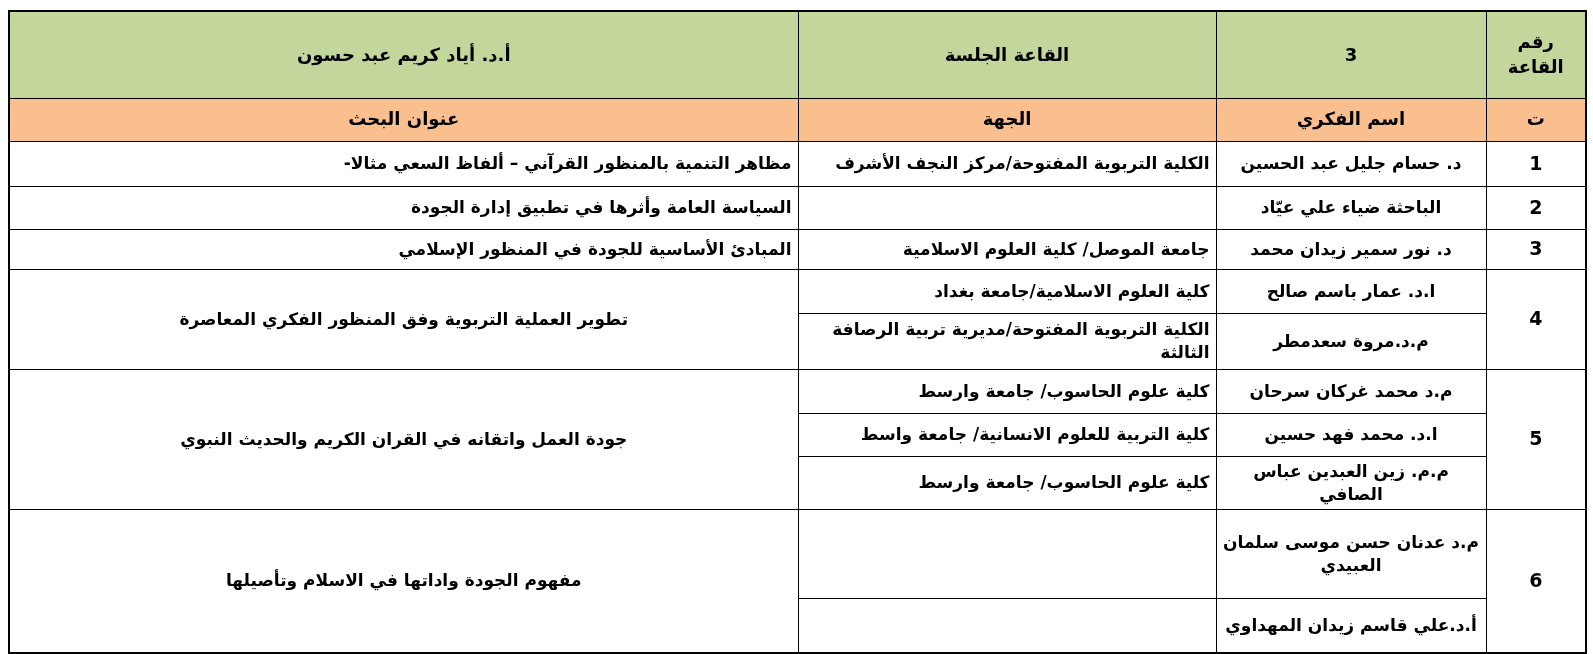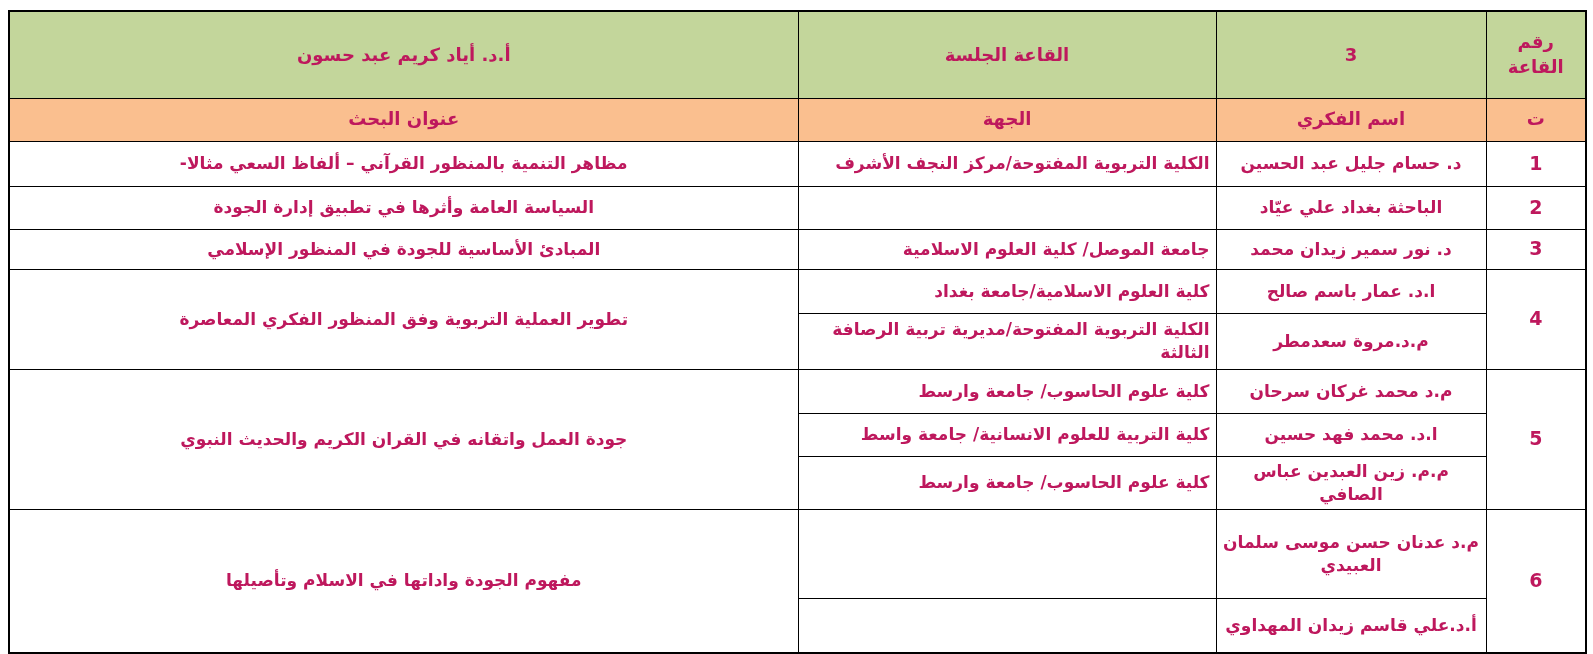--- a/index.html
+++ b/index.html
@@ -1,38 +1,38 @@
 <!DOCTYPE html>
 <html lang="ar"><head>
 <meta charset="utf-8">
 <style>
   html,body { margin:0; padding:0; background:#ffffff; }
   .page {
     position:relative; width:1336px; height:654px; background:#ffffff;
-    font-family:"DejaVu Sans", sans-serif; color:#be185d;text-decoration:underline;
+    font-family:"DejaVu Sans", sans-serif; color:#000000;text-decoration:underline;
   }
   table.session {
     position:absolute; left:8px; top:10px; width:1577px;
     border-collapse:collapse; table-layout:fixed;
     border:2.5px solid #000;
   }
   td {
     border:1.5px solid #000;
     padding:2px 6px;
     vertical-align:middle;
     font-weight:bold;
     font-size:17px;
     text-align:center;
     overflow:hidden;
     line-height:1.35;
   }
   tr.hdr-green > td { background:#c3d69b; font-size:18px; }
   tr.hdr-orange > td { background:#fabf8f; font-size:18px; }
   td.ent   { text-align:right; }      
-  td.t-left{ text-align:center; }      
+  td.t-left{ text-align:right; }      
   td.t-center{ }  
   td.num   { font-size:19px; }
   td.hdr-right { } 
   td.chair { font-size:19px; }
 </style>
 </head>
 <body>
 
 <div class="page">
   <table class="session" dir="rtl">
@@ -60,21 +60,21 @@
 
     <tr style="height:45px">
       <td class="num">1</td>
       <td>د. حسام جليل عبد الحسين</td>
       <td class="ent">الكلية التربوية المفتوحة/مركز النجف الأشرف</td>
       <td class="t-left">مظاهر التنمية بالمنظور القرآني – ألفاظ السعي مثالا-</td>
     </tr>
 
     <tr style="height:43px">
       <td class="num">2</td>
-      <td>الباحثة بغداد علي عيّاد</td>
+      <td>الباحثة ضياء علي عيّاد</td>
       <td class="ent"></td>
       <td class="t-left">السياسة العامة وأثرها في تطبيق إدارة الجودة</td>
     </tr>
 
     <tr style="height:40px">
       <td class="num">3</td>
       <td>د. نور سمير زيدان محمد</td>
       <td class="ent">جامعة الموصل/ كلية العلوم الاسلامية</td>
       <td class="t-left">المبادئ الأساسية للجودة في المنظور الإسلامي</td>
     </tr>

